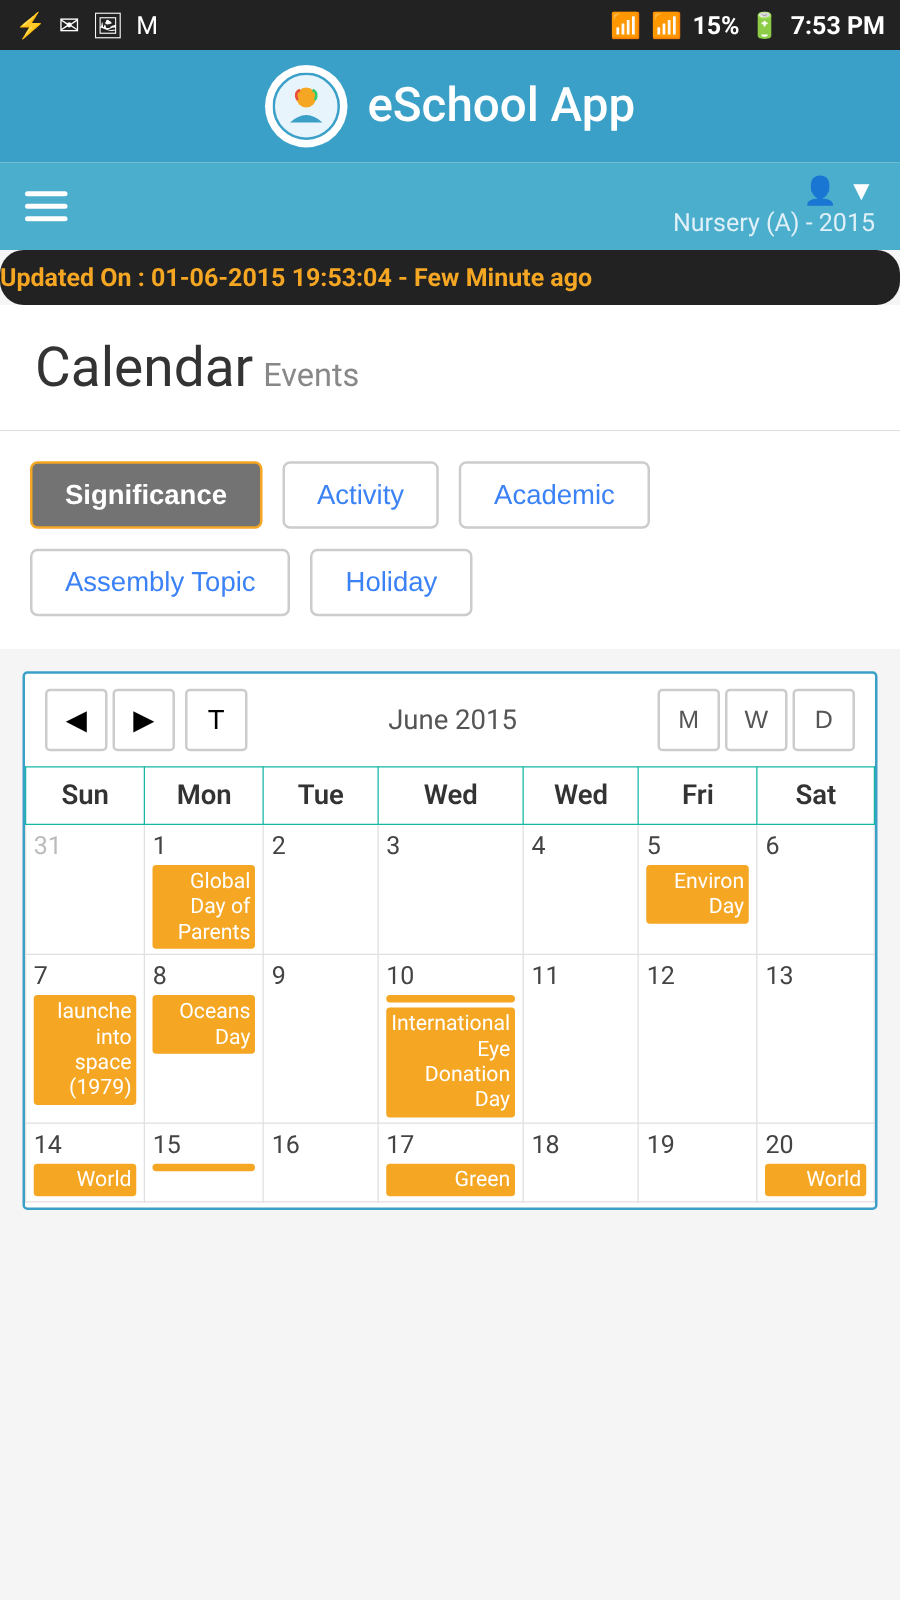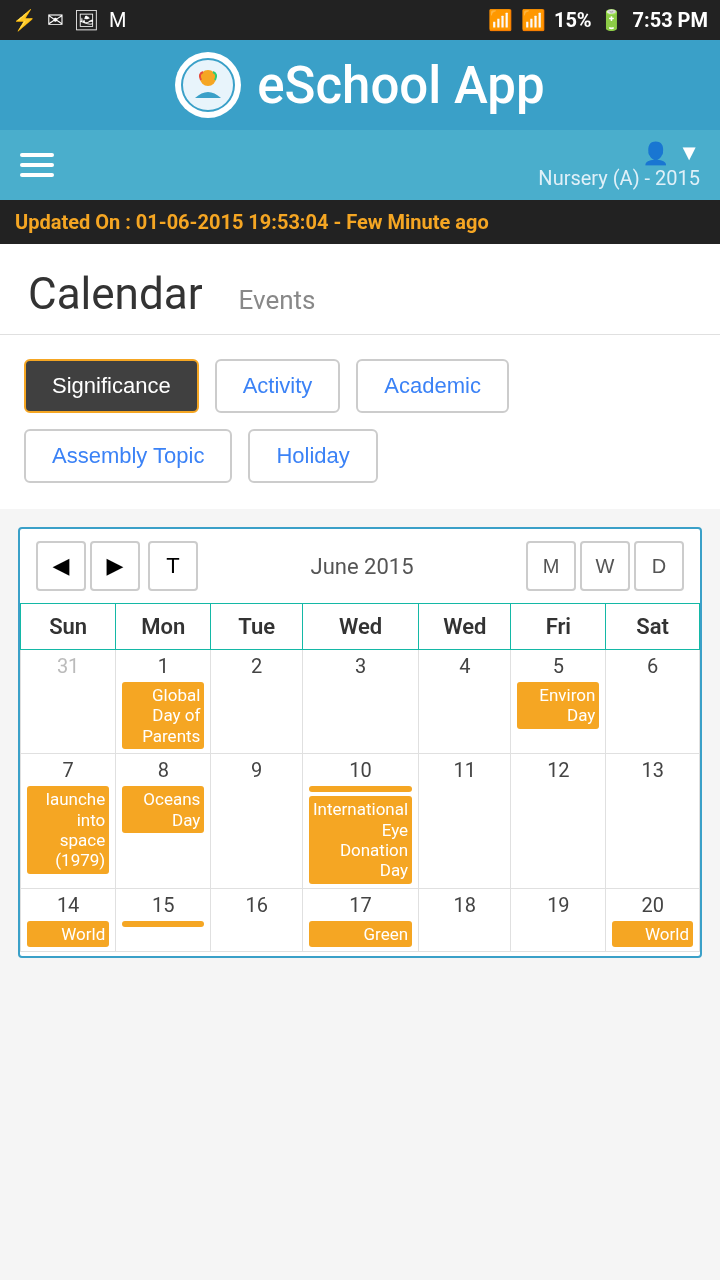--- a/index.html
+++ b/index.html
@@ -30,21 +30,21 @@
       gap: 16px;
     }
     .app-logo {
       width: 66px; height: 66px;
       border-radius: 50%;
       background: #fff;
       display: flex; align-items: center; justify-content: center;
       overflow: hidden;
     }
     .app-logo svg { width: 54px; height: 54px; }
-    .app-title { color: #fff; font-size: 51px; font-weight: 500; }
+    .app-title { color: #fff; font-size: 38px; font-weight: 500; }
 
     
     .sub-header {
       background: #4AAECC;
       height: 70px;
       display: flex;
       align-items: center;
       justify-content: space-between;
       padding: 0 20px;
     }
@@ -52,31 +52,32 @@
     .hamburger span { display: block; width: 34px; height: 4px; background: #fff; border-radius: 2px; }
     .user-info { display: flex; flex-direction: column; align-items: flex-end; }
     .user-name-row { display: flex; align-items: center; gap: 8px; color: #fff; font-size: 22px; font-weight: bold; }
     .user-class { color: #e0f0f8; font-size: 20px; }
 
     
     .update-banner {
       background: #222;
       color: #f5a623;
       font-size: 20px;
-      padding: 10px 15px;
+      padding: 10px 0;
       font-weight: bold;
+      border-radius: 19px;
     }
 
     
     .page-title-row {
       background: #fff;
-      padding: 24px 28px 14px 28px;
+      padding: 24px 28px 24px 28px;
       display: flex;
       align-items: baseline;
-      gap: 36px;
+      gap: 8px;
       border-bottom: 1px solid #e0e0e0;
     }
     .page-title { font-size: 44px; color: #333; font-weight: 400; }
     .page-subtitle { font-size: 26px; color: #888; }
 
     
     .filter-section {
       background: #fff;
       padding: 24px 24px 10px 24px;
     }
@@ -85,23 +86,24 @@
       border: 2px solid #ccc;
       background: #fff;
       color: #3b82f6;
       font-size: 22px;
       padding: 12px 26px;
       border-radius: 6px;
       cursor: pointer;
       font-weight: 400;
     }
     .filter-btn.active {
-      background: #404040;
+      background: #737373;
       border-color: #f5a623;
       color: #fff;
+      font-weight: bold;
     }
 
     
     .calendar-section {
       background: #fff;
       margin: 18px 18px 0 18px;
       border: 2px solid #3aA0C8;
       border-radius: 4px;
       padding-bottom: 4px;
     }
@@ -160,21 +162,21 @@
     .cal-grid td {
       border: 1px solid #e0e0e0;
       vertical-align: top;
       width: calc(100%/7);
       min-height: 100px;
       padding: 4px 6px;
       font-size: 20px;
       color: #444;
     }
     .cal-grid td.prev-month { color: #bbb; }
-    .day-num { text-align: center; font-size: 20px; margin-bottom: 4px; }
+    .day-num { text-align: left; font-size: 20px; margin-bottom: 4px; }
     .event-tag {
       background: #f5a623;
       color: #fff;
       font-size: 17px;
       border-radius: 3px;
       padding: 3px 4px;
       margin-top: 4px;
       display: block;
       line-height: 1.2;
       text-align: right;

